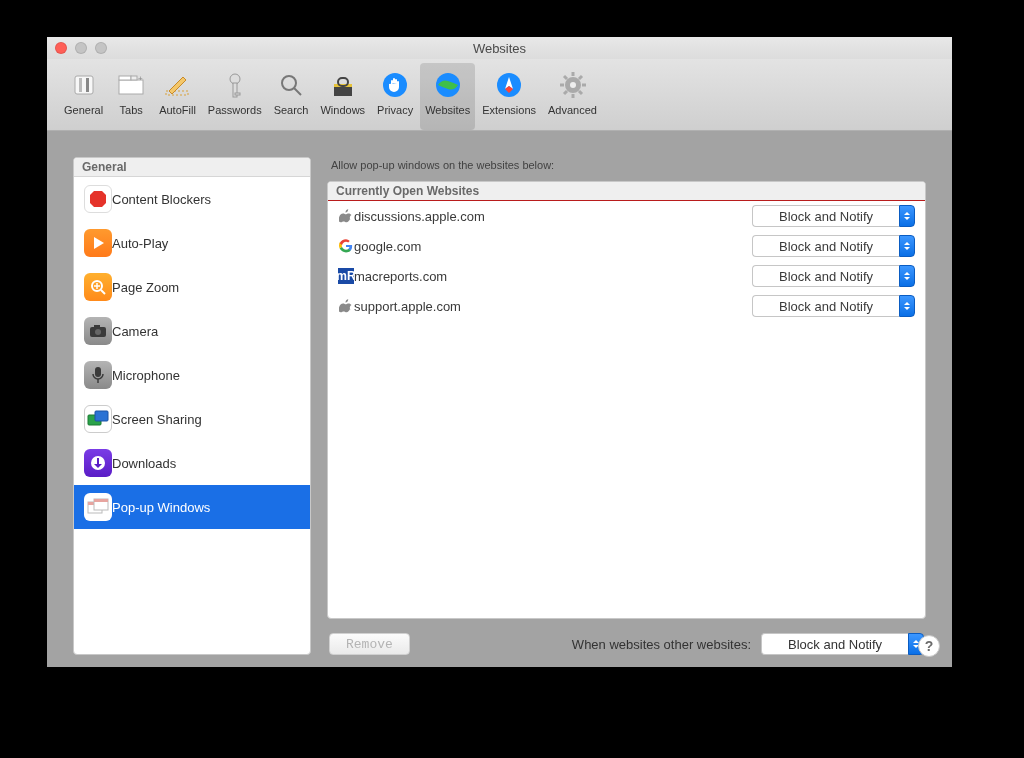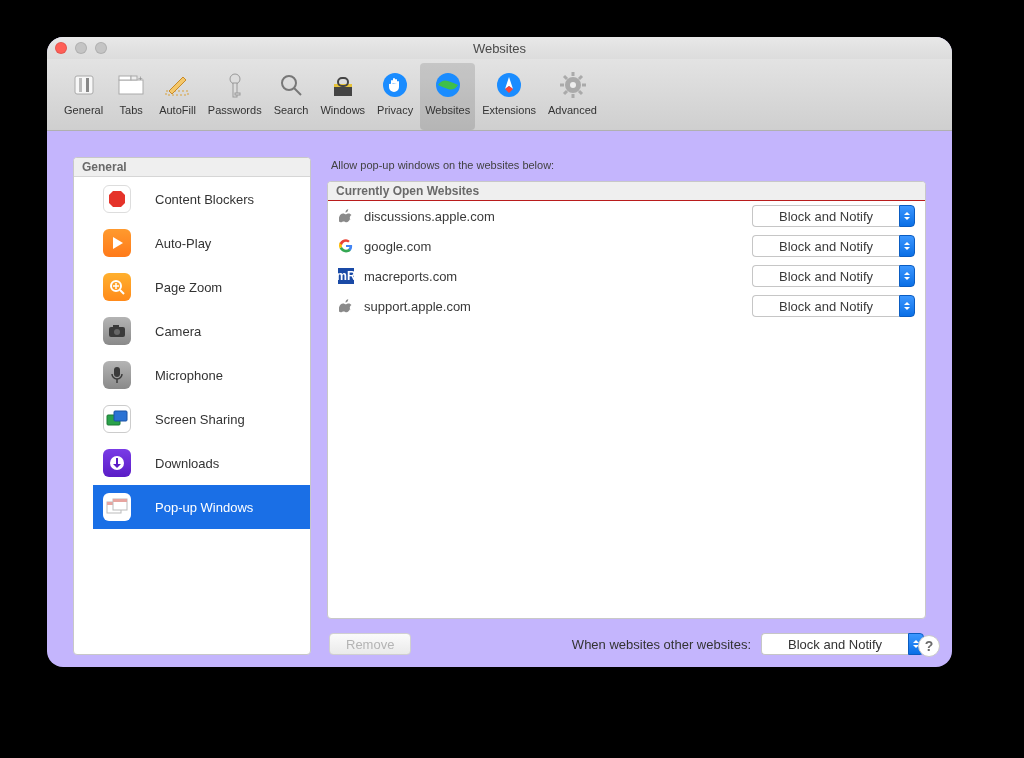--- a/index.html
+++ b/index.html
@@ -11,22 +11,22 @@
       width: 1024px;
       height: 758px;
       position: relative;
     }
     .window {
       position: absolute;
       left: 47px;
       top: 37px;
       width: 905px;
       height: 630px;
-      background: #c4b5fd;
-      border-radius: 16px;
+      background: #a3a3a3;
+      border-radius: 0;
       box-shadow: 0 20px 60px rgba(0,0,0,0.5);
       overflow: hidden;
       display: flex;
       flex-direction: column;
     }
     .titlebar {
       height: 22px;
       display: flex;
       align-items: center;
       padding: 0 8px;
@@ -80,25 +80,24 @@
     }
     .sidebar-header {
       background: #efefef;
       border-bottom: 1px solid #d6d6d6;
       padding: 2px 8px;
       font-weight: 600;
       font-size: 12px;
       color: #696969;
     }
     .sb-item {
-      display:flex; align-items:center; gap:24px;
+      display:flex; align-items:center; gap:0;
       padding: 8px 10px;
       font-size: 13px;
       cursor: default;
-      margin-left: 19px;
     }
     .sb-item.selected { background: #1a6fe6; color: #fff; }
     .sb-icn {
       width: 28px; height: 28px; border-radius: 6px;
       display:flex; align-items:center; justify-content:center;
       flex-shrink:0;
       position:relative;
     }
     .main {
       flex:1; display:flex; flex-direction:column;
@@ -119,21 +118,21 @@
       font-weight: 600;
       font-size: 12px;
       color: #696969;
     }
     .site-row {
       display:flex; align-items:center; justify-content:space-between;
       padding: 4px 10px;
       font-size: 13px;
       color:#3a3a3a;
     }
-    .site-left { display:flex; align-items:center; gap:10px; }
+    .site-left { display:flex; align-items:center; }
     .favicon { width:16px; height:16px; display:flex; align-items:center; justify-content:center; }
     .site-select {
       display:flex; align-items:center; gap: 0;
       height: 22px;
       font-size:13px;
     }
     .site-select .sel-text {
       border: 1px solid #c6c6c6;
       border-right:none;
       background:#fff;
@@ -160,20 +159,21 @@
       display:flex; align-items:center; justify-content:space-between;
       padding: 14px 2px 0 2px;
     }
     .remove-btn {
       background: linear-gradient(#fbfbfb,#eaeaea);
       border: 1px solid #d0d0d0;
       color:#b4b4b4;
       height: 22px; padding: 0 16px;
       border-radius: 4px;
       font-size: 13px;
+      font-family: Liberation Mono, monospace;
     }
     .help-btn {
       position: absolute;
       right: 12px;
       bottom: 10px;
       width: 22px; height: 22px;
       border-radius: 50%;
       background: #fff;
       border:1px solid #c8c8c8;
       font-weight:700;

